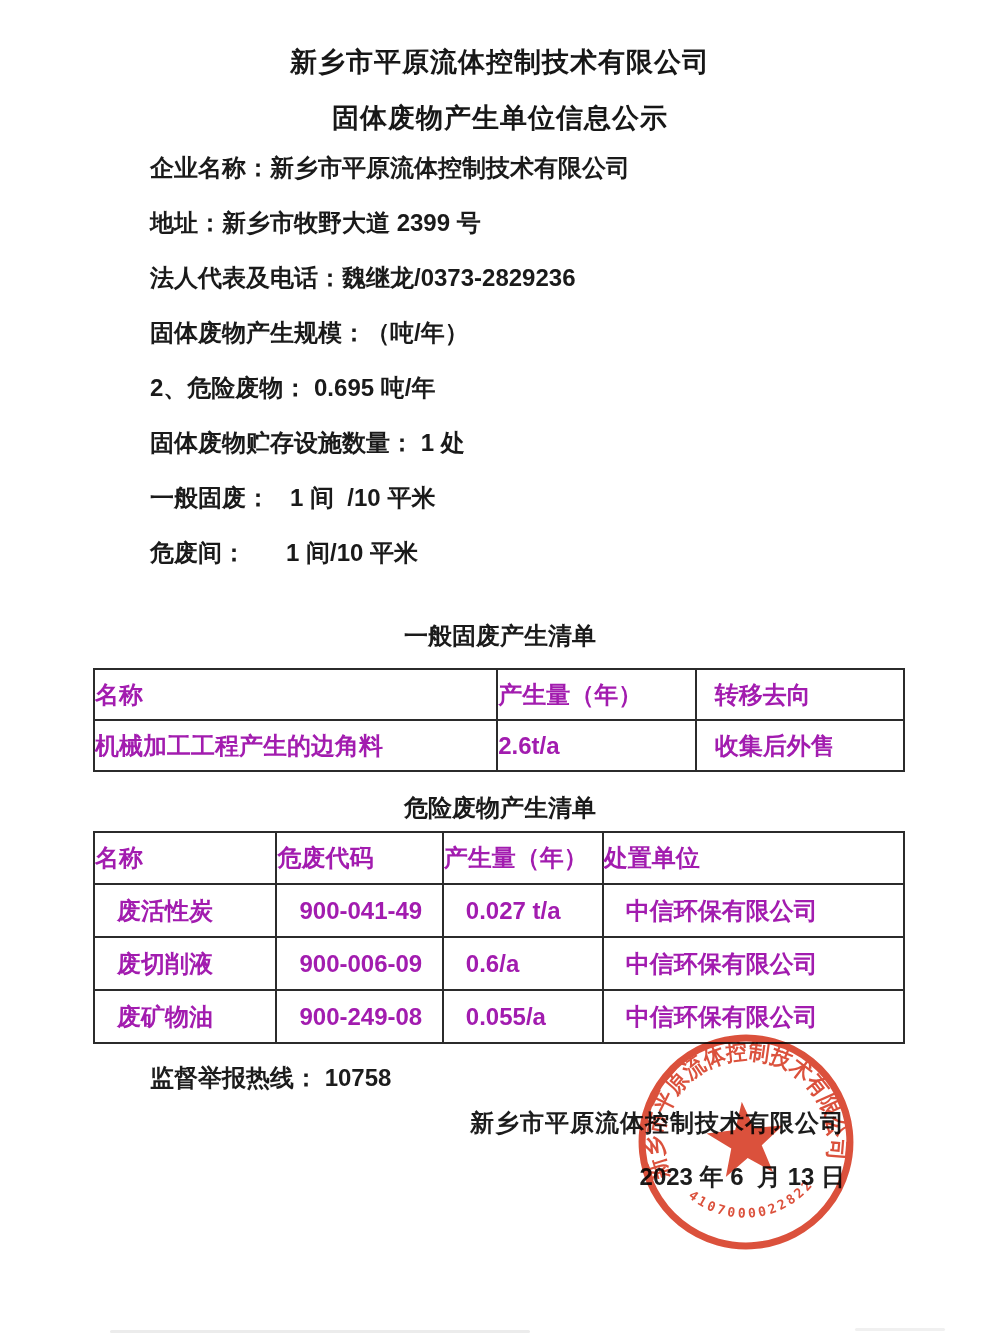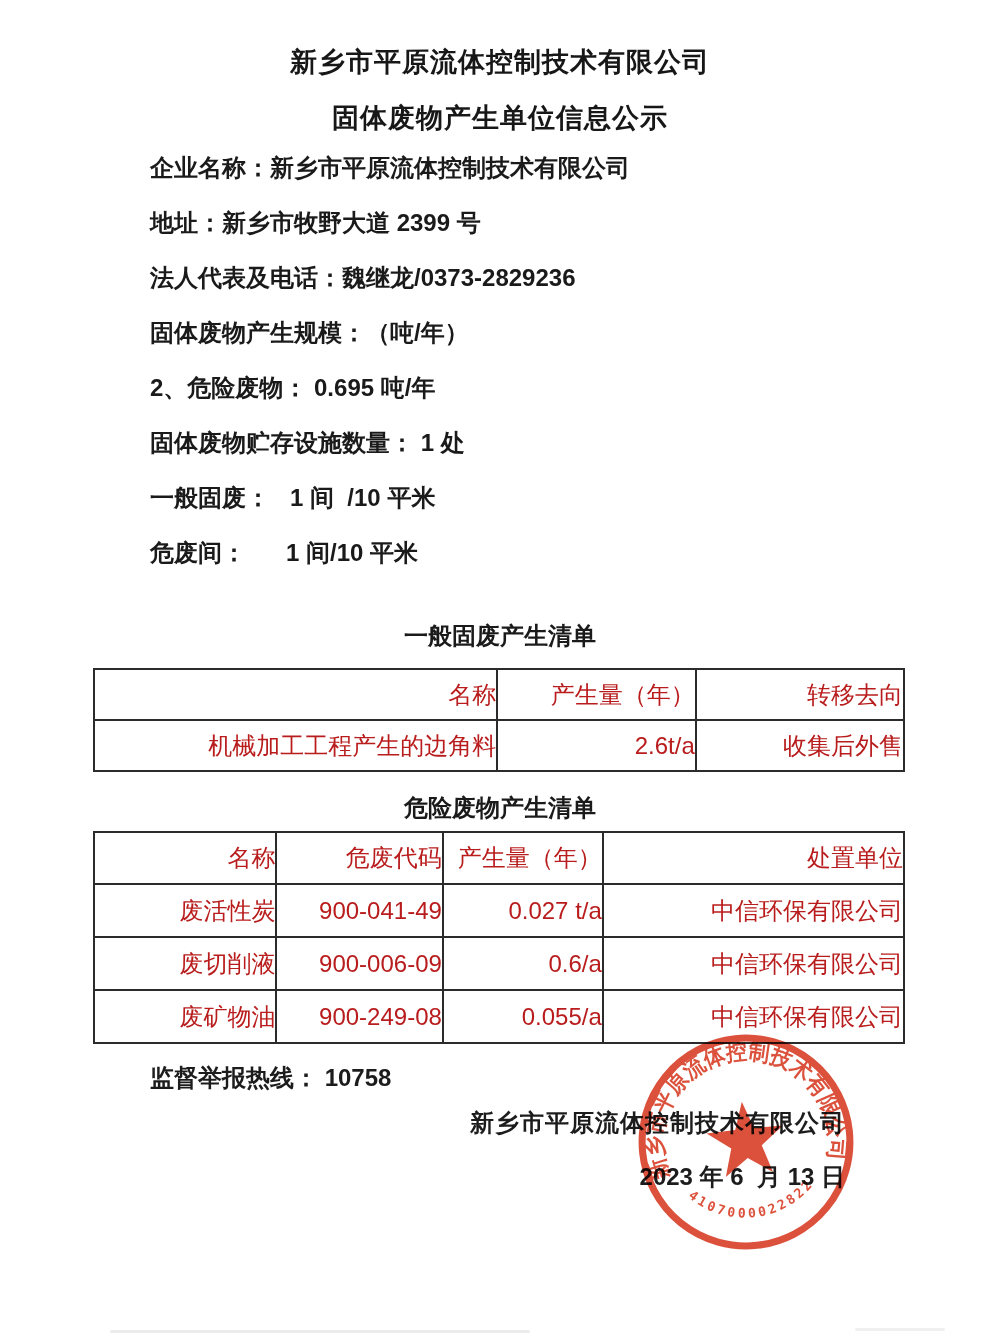--- a/index.html
+++ b/index.html
@@ -26,27 +26,27 @@
   }
   .caption1{top:620px;}
   .caption2{top:792px;}
   table{
     position:absolute;left:93px;width:812px;border-collapse:collapse;
     table-layout:fixed;
   }
   .tbl1{top:668px;}
   .tbl2{top:831px;}
   th,td{
-    border:2px solid #2b2b2b;text-align:right;vertical-align:middle;
-    font-size:24px;font-weight:400;color:#b91c1c;padding:0;
+    border:2px solid #2b2b2b;text-align:left;vertical-align:middle;
+    font-size:24px;font-weight:700;color:#a21caf;padding:0;
   }
   .tbl1 th{height:49px;}
   .tbl1 td{height:49px;}
   .tbl2 th{height:50px;}
-  .tbl2 td{height:51px;}
+  .tbl2 td{height:51px;padding-left:22px;}
   .tbl1 .c0{width:51%;} .tbl1 .c1{width:25%;} .tbl1 .c2{width:24%;padding-left:18px;}
   .tbl2 .c0{width:22.5%;} .tbl2 .c1{width:20.5%;} .tbl2 .c2{width:19.7%;} .tbl2 .c3{width:37.3%;}
   .hotline{
     position:absolute;left:150px;top:1062px;font-size:24px;font-weight:600;white-space:pre;
   }
   .sig-company{
     position:absolute;right:155px;top:1107px;font-size:24px;font-weight:600;
     letter-spacing:1px;
   }
   .sig-date{

